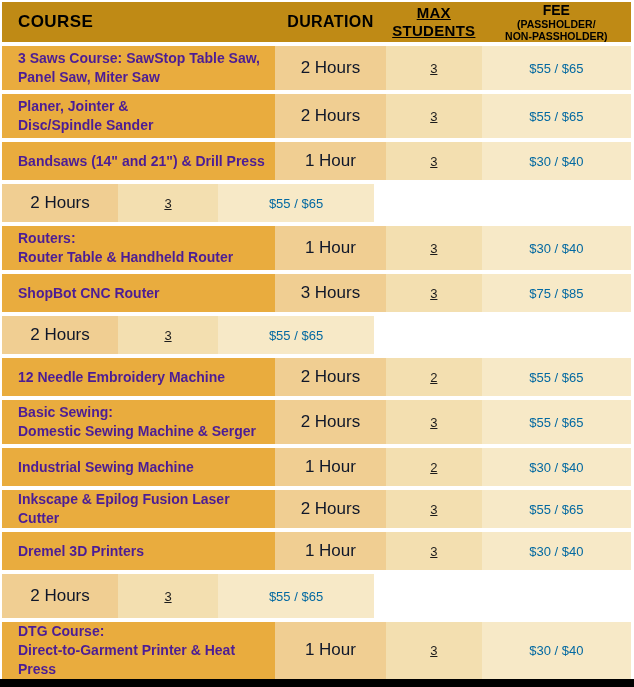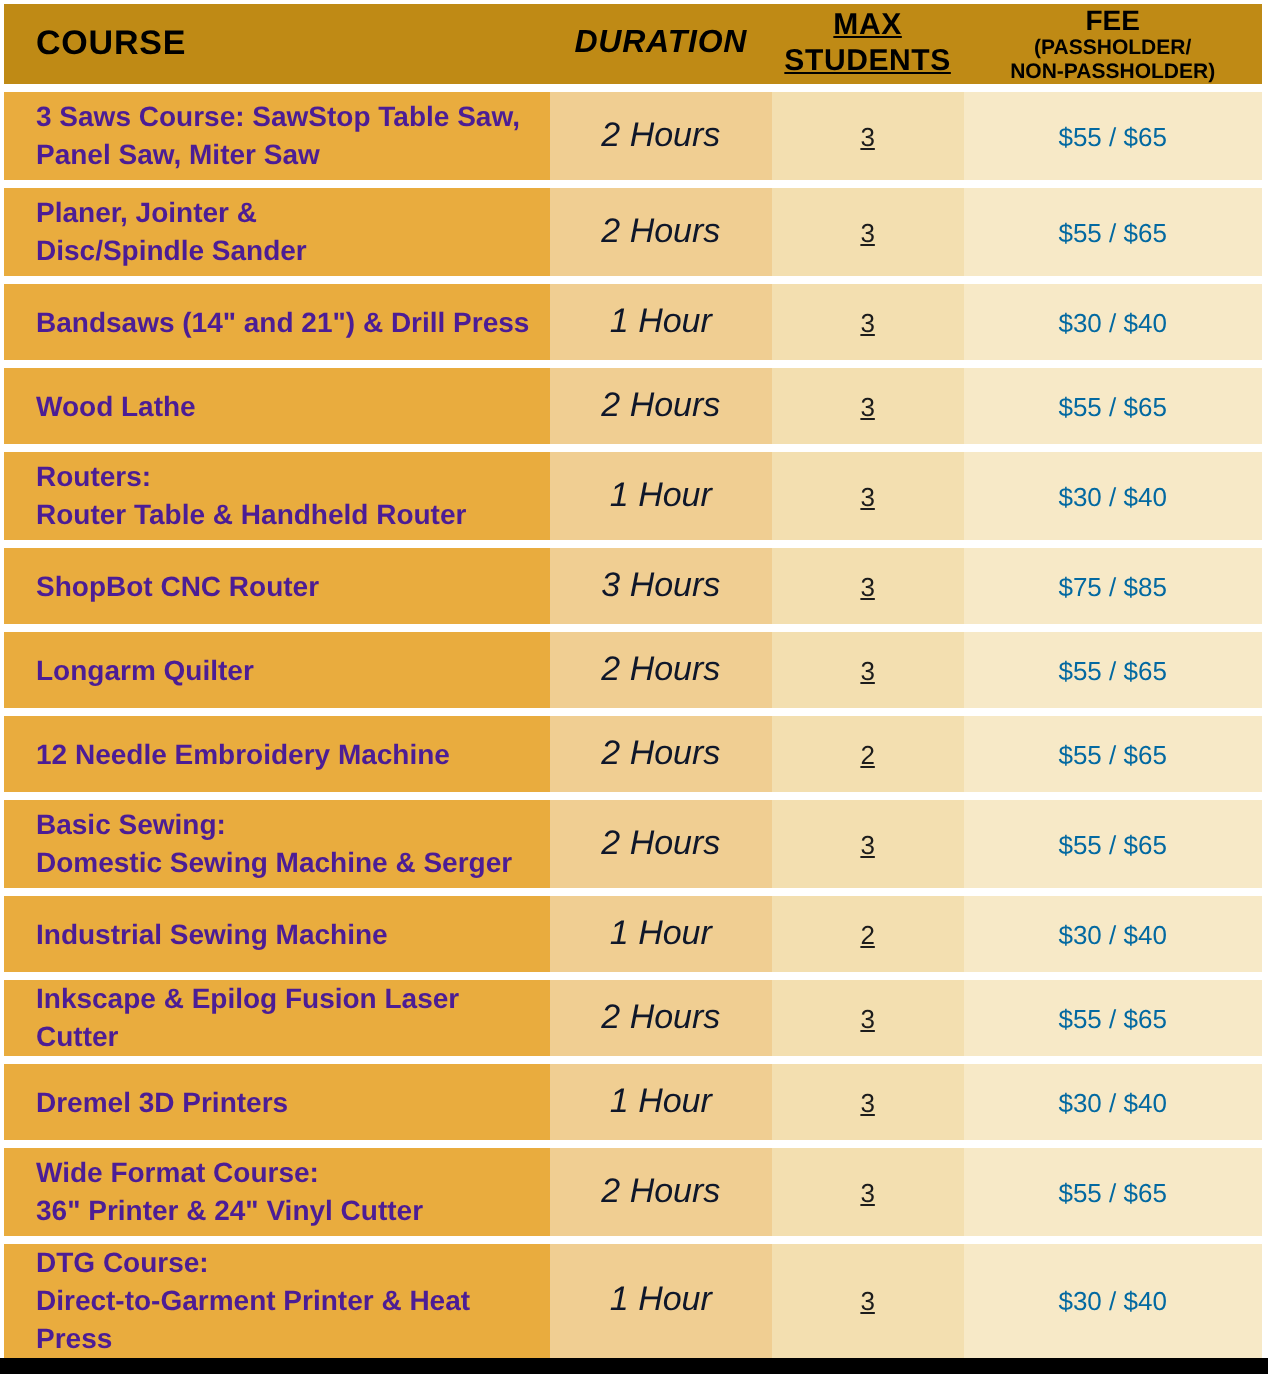--- a/index.html
+++ b/index.html
@@ -25,21 +25,21 @@
   .row {
     display: flex;
     gap: 0;
   }
   .cell {
     box-sizing: border-box;
     display: flex;
     align-items: center;
   }
   .c-course { width: 284px; justify-content: flex-start; padding-left: 16px; padding-right: 8px; }
-  .c-dur    { width: 116px; justify-content: center; text-align: center; font-style: italic; }
+  .c-dur    { width: 116px; justify-content: center; text-align: center; }
   .c-max    { width: 100px; justify-content: center; text-align: center; text-decoration: underline; }
   .c-fee    { width: 156px; justify-content: center; text-align: center; }
 
   
   .row.hdr .cell {
     background: var(--hdr-bg);
     height: 40px;
     color: #000000;
     font-weight: bold;
   }
@@ -114,21 +114,20 @@
   </div>
 
   <div class="row body">
     <div class="cell c-course">Bandsaws (14" and 21") &amp; Drill Press</div>
     <div class="cell c-dur">1 Hour</div>
     <div class="cell c-max">3</div>
     <div class="cell c-fee">$30 / $40</div>
   </div>
 
   <div class="row body">
-    <div class="cell c-course">Wood Lathe</div>
     <div class="cell c-dur">2 Hours</div>
     <div class="cell c-max">3</div>
     <div class="cell c-fee">$55 / $65</div>
   </div>
 
   <div class="row body tall">
     <div class="cell c-course">Routers:
 Router Table &amp; Handheld Router</div>
     <div class="cell c-dur">1 Hour</div>
     <div class="cell c-max">3</div>
@@ -136,21 +135,20 @@
   </div>
 
   <div class="row body">
     <div class="cell c-course">ShopBot CNC Router</div>
     <div class="cell c-dur">3 Hours</div>
     <div class="cell c-max">3</div>
     <div class="cell c-fee">$75 / $85</div>
   </div>
 
   <div class="row body">
-    <div class="cell c-course">Longarm Quilter</div>
     <div class="cell c-dur">2 Hours</div>
     <div class="cell c-max">3</div>
     <div class="cell c-fee">$55 / $65</div>
   </div>
 
   <div class="row body">
     <div class="cell c-course">12 Needle Embroidery Machine</div>
     <div class="cell c-dur">2 Hours</div>
     <div class="cell c-max">2</div>
     <div class="cell c-fee">$55 / $65</div>
@@ -179,22 +177,20 @@
   </div>
 
   <div class="row body">
     <div class="cell c-course">Dremel 3D Printers</div>
     <div class="cell c-dur">1 Hour</div>
     <div class="cell c-max">3</div>
     <div class="cell c-fee">$30 / $40</div>
   </div>
 
   <div class="row body tall">
-    <div class="cell c-course">Wide Format Course:
-36" Printer &amp; 24" Vinyl Cutter</div>
     <div class="cell c-dur">2 Hours</div>
     <div class="cell c-max">3</div>
     <div class="cell c-fee">$55 / $65</div>
   </div>
 
   <div class="row body tall">
     <div class="cell c-course">DTG Course:
 Direct-to-Garment Printer &amp; Heat Press</div>
     <div class="cell c-dur">1 Hour</div>
     <div class="cell c-max">3</div>

